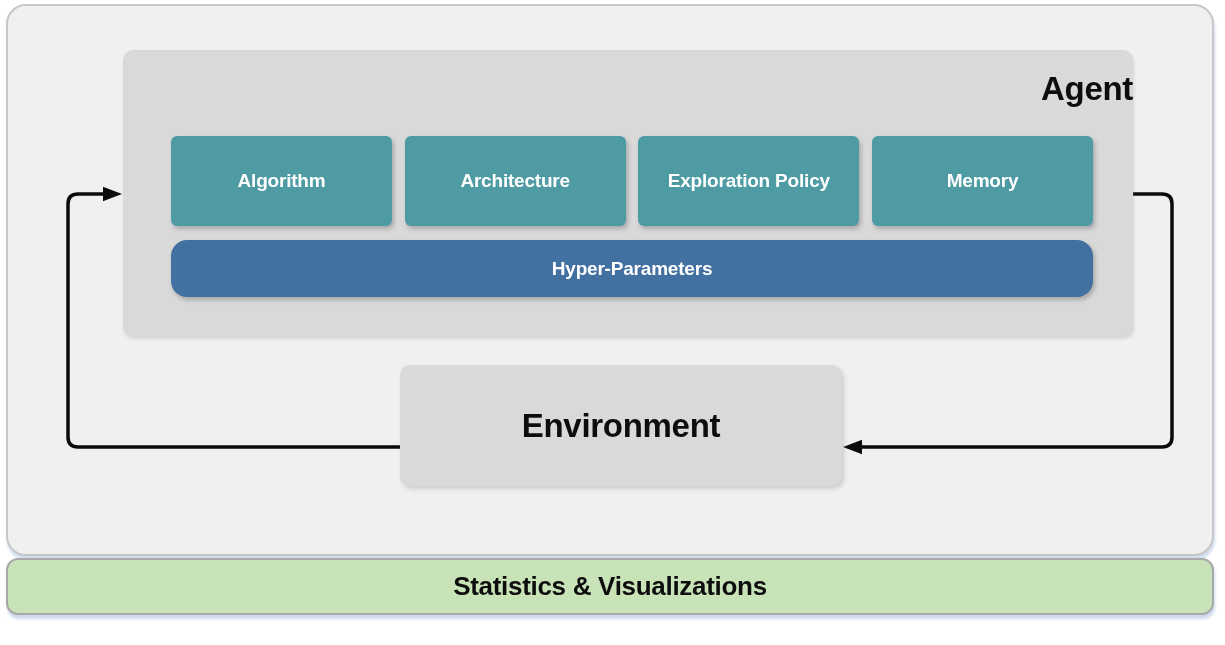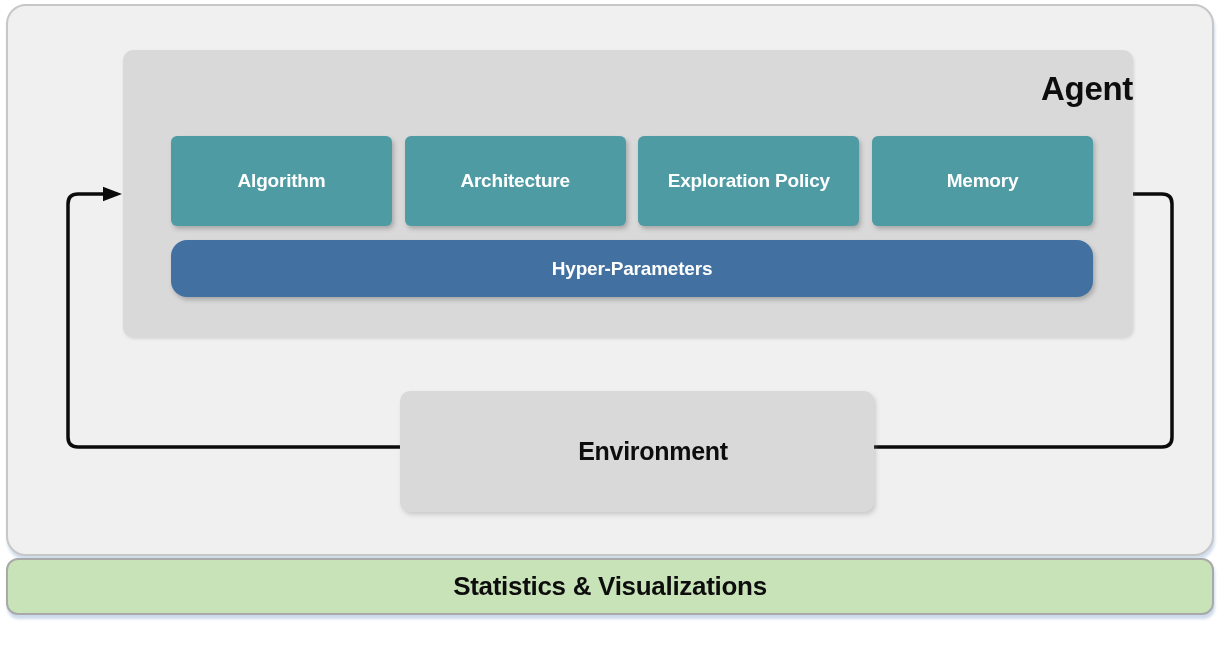--- a/index.html
+++ b/index.html
@@ -57,29 +57,28 @@
     width:922px; height:57px;
     background:var(--c-blue,#4271A1);
     border-radius:16px;
     box-shadow:2px 3px 4px rgba(110,110,110,0.45);
     display:flex; align-items:center; justify-content:center;
     color:#ffffff; font-size:19px; font-weight:bold;
     letter-spacing:-0.2px;
   }
   
   .environment-box{
-    position:absolute; left:400px; top:391px;
+    position:absolute; left:400px; top:365px;
     width:442px; height:121px;
     background:var(--c-gray,#D9D9D9);
     border-radius:10px;
     box-shadow:2px 3px 4px rgba(140,140,140,0.35);
     display:flex; align-items:center; justify-content:center;
-    font-size:25px; font-weight:bold; color:#0d0d0d;
+    font-size:33px; font-weight:bold; color:#0d0d0d;
     letter-spacing:-0.3px;
-    padding-left:32px;
   }
   
   .stats-bar{
     position:absolute; left:6px; top:558px;
     width:1204px; height:53px;
     background:var(--c-green,#C9E3B8);
     border:2px solid #A9A9A9;
     border-radius:12px;
     box-shadow:1px 4px 3px rgba(199,214,233,0.9);
     display:flex; align-items:center; justify-content:center;

